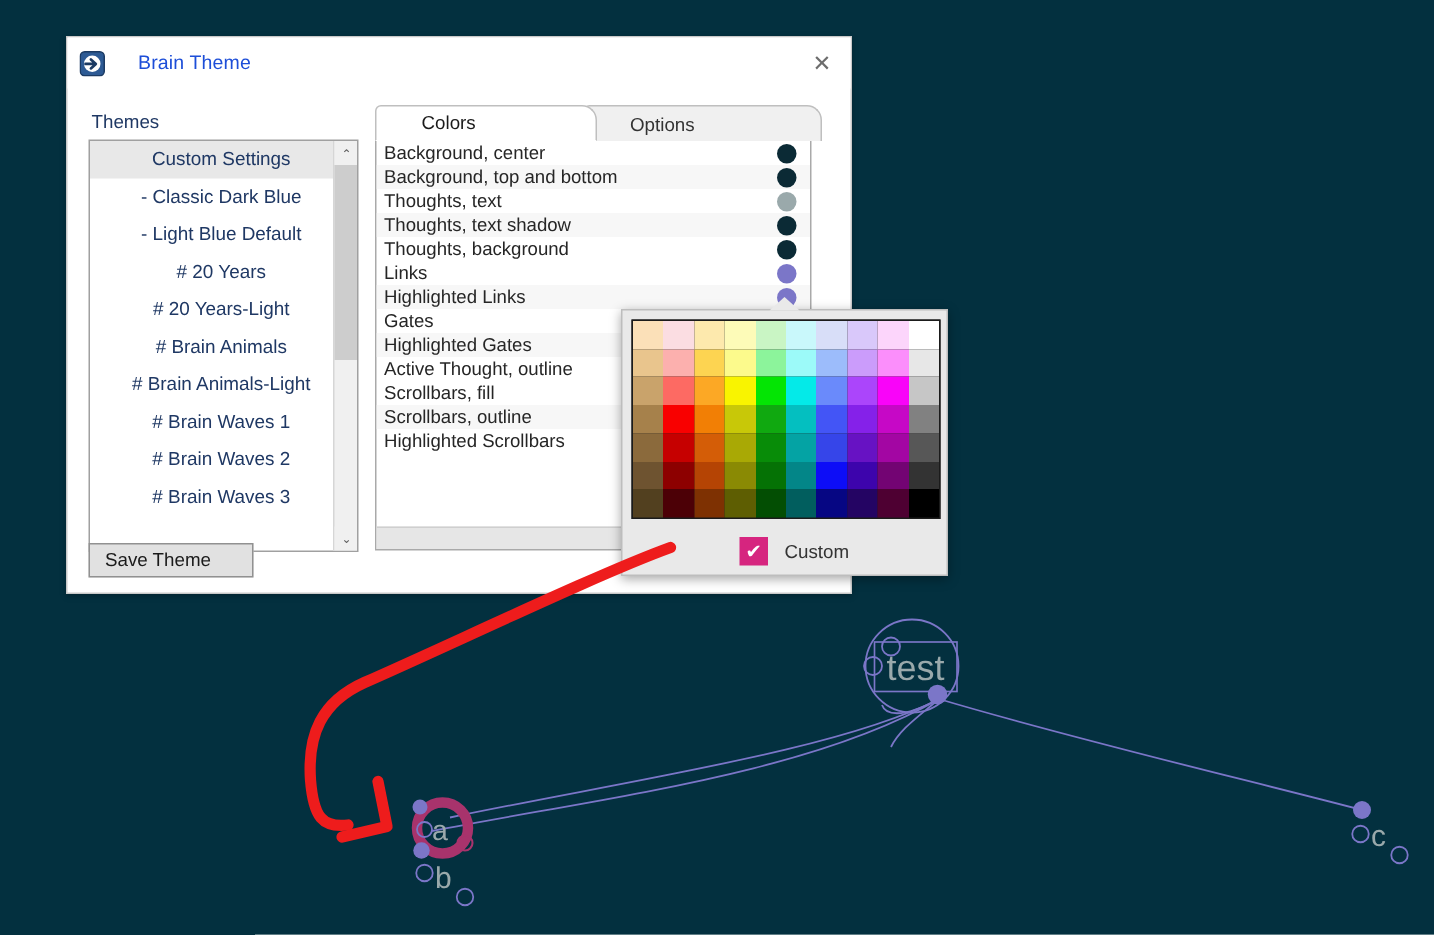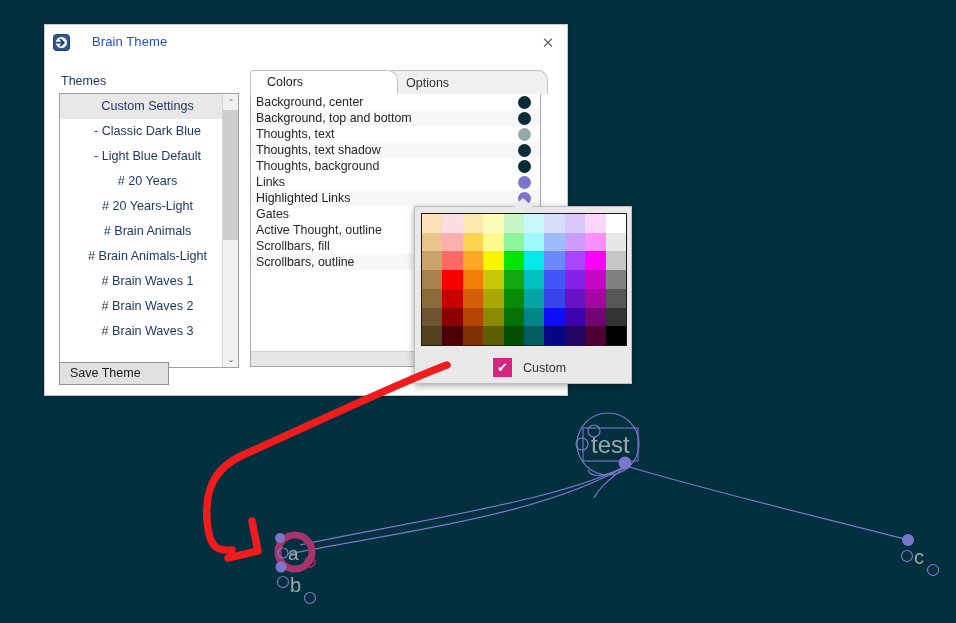--- a/index.html
+++ b/index.html
@@ -128,21 +128,21 @@
   .tab {
     position: absolute; top: 0;
     height: 24px;
     background: #f0f0f0;
     border: 1px solid #bfbfbf;
     border-bottom: none;
     border-radius: 4px 10px 0 0;
     font-size: 12.5px;
     color: #333;
     display: flex; align-items: center;
-    padding: 0 10px 0 16px;
+    padding: 0 10px 0 30px;
     cursor: pointer;
   }
   .tab.active {
     background: #ffffff;
     color: #1a1a1a;
     z-index: 3;
     border-bottom: 1px solid #ffffff;
   }
   #tab-colors  { left: 0px;   width: 148px; }
   #tab-options { left: 139px; width: 159px; z-index: 1; }
@@ -326,23 +326,25 @@
     <div id="colors-panel">
       <div id="colors-rows">
           <div class="color-row"><span>Background, center</span><span class="swatch" style="background: rgb(11, 42, 53);"></span></div>
           <div class="color-row alt"><span>Background, top and bottom</span><span class="swatch" style="background: rgb(11, 42, 53);"></span></div>
           <div class="color-row"><span>Thoughts, text</span><span class="swatch" style="background: rgb(154, 169, 171);"></span></div>
           <div class="color-row alt"><span>Thoughts, text shadow</span><span class="swatch" style="background: rgb(11, 42, 53);"></span></div>
           <div class="color-row"><span>Thoughts, background</span><span class="swatch" style="background: rgb(11, 42, 53);"></span></div>
           <div class="color-row"><span>Links</span><span class="swatch" style="background: rgb(123, 118, 200);"></span></div>
           <div class="color-row alt"><span>Highlighted Links</span><span class="swatch" style="background: rgb(123, 118, 200);"></span></div>
           <div class="color-row"><span>Gates</span><span class="swatch" style="background: rgb(123, 118, 200);"></span></div>
+          <div class="color-row alt"><span>Highlighted Gates</span><span class="swatch" style="background: rgb(154, 169, 171);"></span></div>
           <div class="color-row"><span>Active Thought, outline</span><span class="swatch" style="background: rgb(154, 169, 171);"></span></div>
           <div class="color-row"><span>Scrollbars, fill</span><span class="swatch" style="background: rgb(154, 169, 171);"></span></div>
           <div class="color-row alt"><span>Scrollbars, outline</span><span class="swatch" style="background: rgb(154, 169, 171);"></span></div>
+          <div class="color-row"><span>Highlighted Scrollbars</span><span class="swatch" style="background: rgb(154, 169, 171);"></span></div>
         </div>
       <div id="colors-footer"></div>
     </div>
 
   </div>
 
   <div id="color-popup">
     <div id="popup-caret"></div>
     <div id="swatch-grid">
         <div class="grid-cell" style="background: rgb(251, 224, 184);"></div>

